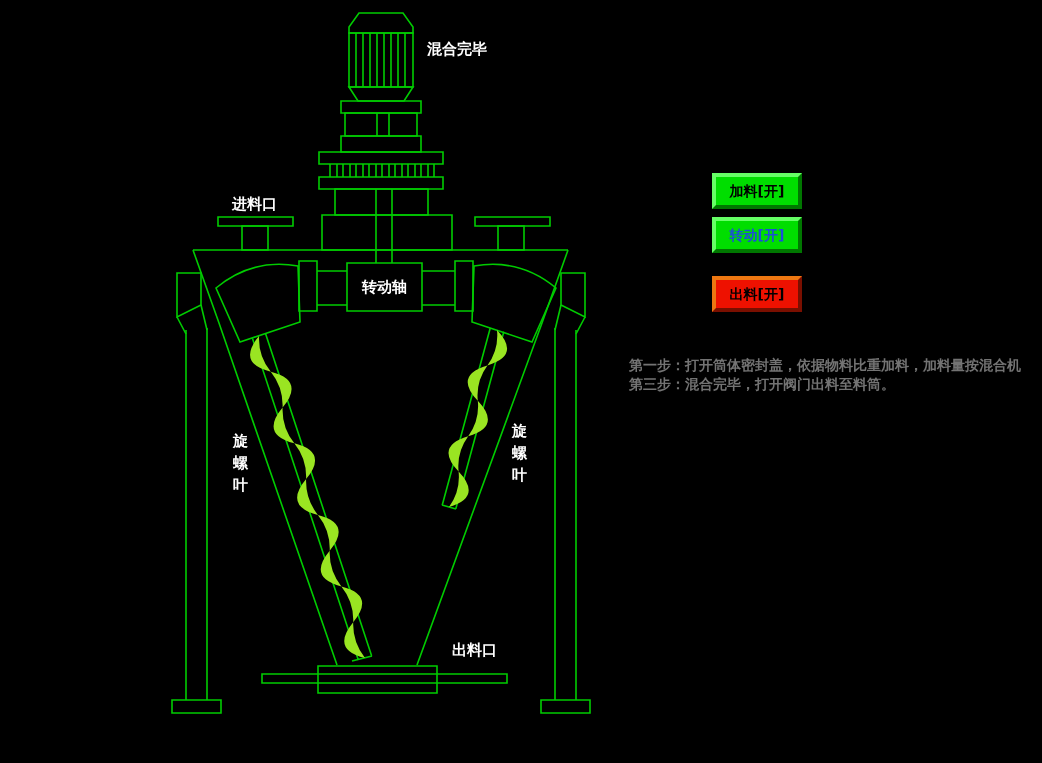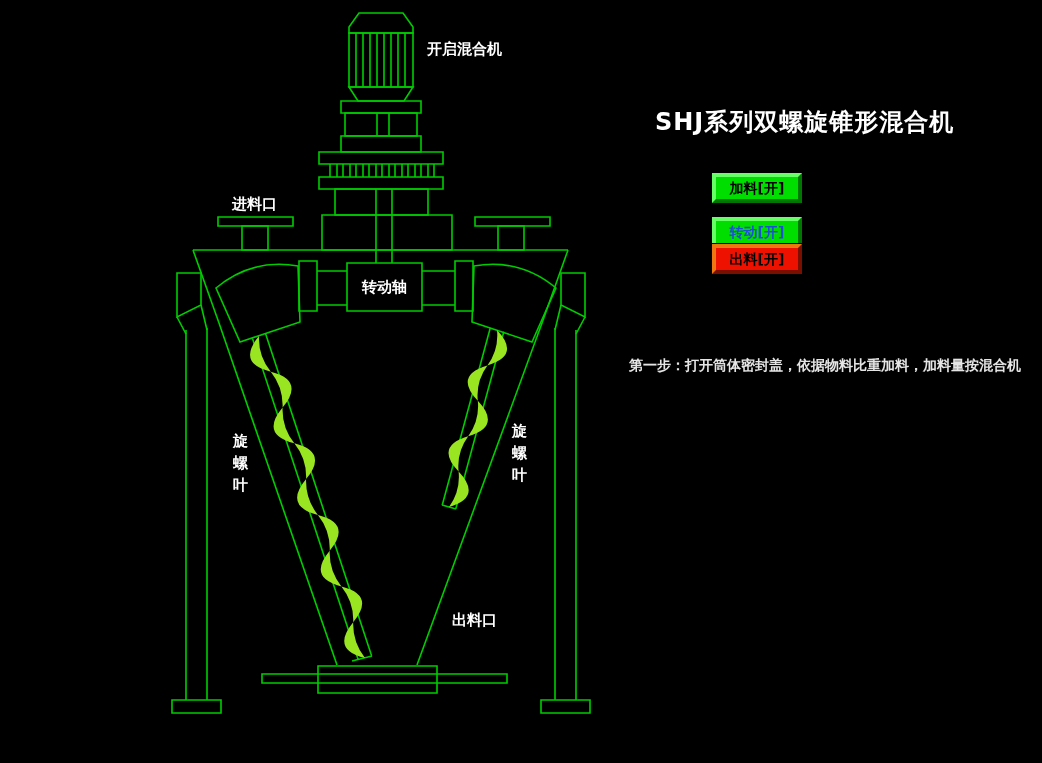--- a/index.html
+++ b/index.html
@@ -20,29 +20,29 @@
   }
   .v-label{
     white-space:normal;width:17px;word-break:break-all;line-height:22px;
   }
   .shaft-label{width:75px;text-align:center;}
   .page-title{
     position:absolute;left:655px;top:106px;
     color:#fff;font-size:24px;font-weight:bold;letter-spacing:1px;white-space:nowrap;
   }
   .hmi-btn{
-    position:absolute;left:712px;width:90px;height:30px;
+    position:absolute;left:712px;width:90px;height:36px;
     border-width:4px;border-style:solid;
     font-family:inherit;font-size:14px;font-weight:bold;
     padding:0;text-align:center;line-height:22px;cursor:pointer;
     box-shadow:0 0 0 1px #000;
   }
   .btn-feed{top:173px;}
   .btn-rotate{top:217px;}
-  .btn-discharge{top:244px;}
+  .btn-discharge{top:276px;}
   .instructions{
     position:absolute;left:629px;top:356px;width:412px;
     font-size:14px;font-weight:bold;line-height:19px;white-space:nowrap;
   }
 </style>
 </head>
 <body>
 
 <div class="stage">
 
@@ -116,30 +116,30 @@
     <g>
       <path class="shape" d="M252.4,338.2 L358.4,660.2 M265.6,333.8 L371.6,655.8 M352,661 L372,656"></path>
       <path class="blades" id="screw-left-blades" d="M259.0,336.0 Q236.4,363.3 270.8,371.8 Q258.2,356.1 259.0,336.0 Z M270.8,371.8 Q305.2,380.3 282.6,407.6 Q283.3,387.5 270.8,371.8 Z M282.6,407.6 Q259.9,434.8 294.3,443.3 Q281.8,427.6 282.6,407.6 Z M294.3,443.3 Q328.7,451.8 306.1,479.1 Q306.9,459.0 294.3,443.3 Z M306.1,479.1 Q283.5,506.4 317.9,514.9 Q305.4,499.2 306.1,479.1 Z M317.9,514.9 Q352.3,523.4 329.7,550.7 Q330.4,530.6 317.9,514.9 Z M329.7,550.7 Q307.1,577.9 341.4,586.4 Q328.9,570.7 329.7,550.7 Z M341.4,586.4 Q375.8,595.0 353.2,622.2 Q354.0,602.1 341.4,586.4 Z M353.2,622.2 Q330.6,649.5 365.0,658.0 Q352.5,642.3 353.2,622.2 Z "></path>
     </g>
     <g>
       <path class="shape" d="M490.2,328.2 L442.2,505.2 M503.8,331.8 L455.8,508.8 M442,505 L456,509"></path>
       <path class="blades" id="screw-right-blades" d="M497.0,330.0 Q521.2,355.6 487.4,365.4 Q499.0,349.5 497.0,330.0 Z M487.4,365.4 Q453.6,375.2 477.8,400.8 Q475.8,381.3 487.4,365.4 Z M477.8,400.8 Q502.0,426.4 468.2,436.2 Q479.8,420.3 477.8,400.8 Z M468.2,436.2 Q434.4,446.0 458.6,471.6 Q456.6,452.1 468.2,436.2 Z M458.6,471.6 Q482.8,497.2 449.0,507.0 Q460.6,491.1 458.6,471.6 Z "></path>
     </g>
   </svg>
 
-  <div class="page-title" style="color: rgb(255, 255, 255);">SHJ系列双螺旋锥形混合机</div>
 
   <button class="hmi-btn btn-feed" style="background: rgb(0, 222, 0); border-color: rgb(102, 255, 102) rgb(0, 119, 0) rgb(0, 119, 0) rgb(102, 255, 102); color: rgb(0, 0, 0);">加料[开]</button>
   <button class="hmi-btn btn-rotate" style="background: rgb(0, 222, 0); border-color: rgb(102, 255, 102) rgb(0, 119, 0) rgb(0, 119, 0) rgb(102, 255, 102); color: #1d4ed8;">转动[开]</button>
   <button class="hmi-btn btn-discharge" style="background: rgb(238, 17, 0); border-color: rgb(238, 119, 17) rgb(122, 15, 0) rgb(122, 15, 0) rgb(238, 119, 17); color: rgb(0, 0, 0);">出料[开]</button>
 
-  <div class="instructions" style="color: #e5e5e5;">
+  <div class="instructions" style="color: #737373;">
     <div>第一步：打开筒体密封盖，依据物料比重加料，加料量按混合机</div>
+    <div>第三步：混合完毕，打开阀门出料至料筒。</div>
   </div>
 
-  <div class="dlabel" style="left:427px;top:41px">开启混合机</div>
+  <div class="dlabel" style="left:427px;top:41px">混合完毕</div>
   <div class="dlabel" style="left:232px;top:196px">进料口</div>
   <div class="dlabel shaft-label" style="left:347px;top:279px">转动轴</div>
   <div class="dlabel v-label" style="left:233px;top:430px">旋螺叶</div>
   <div class="dlabel v-label" style="left:512px;top:420px">旋螺叶</div>
-  <div class="dlabel" style="left:452px;top:612px">出料口</div>
+  <div class="dlabel" style="left:452px;top:642px">出料口</div>
 
 </div>
 
 </body></html>

